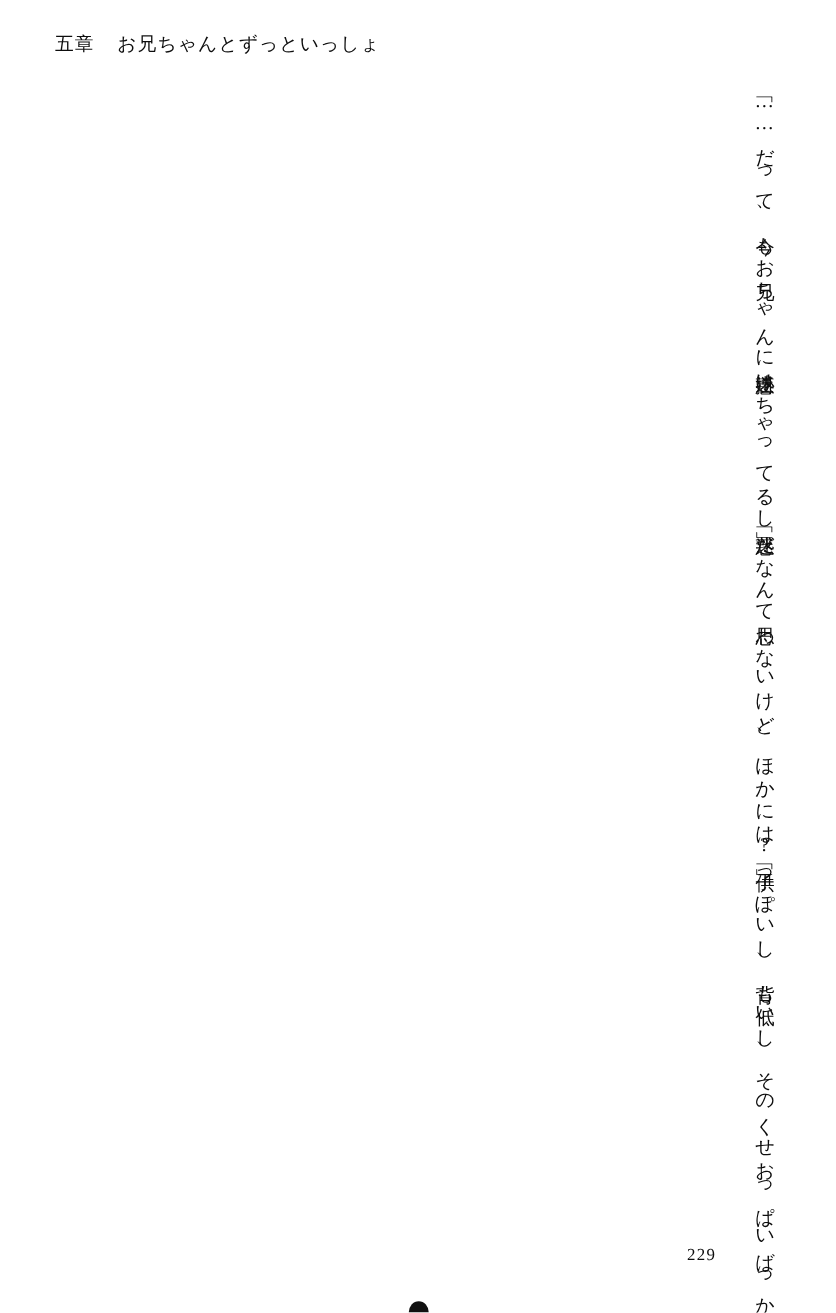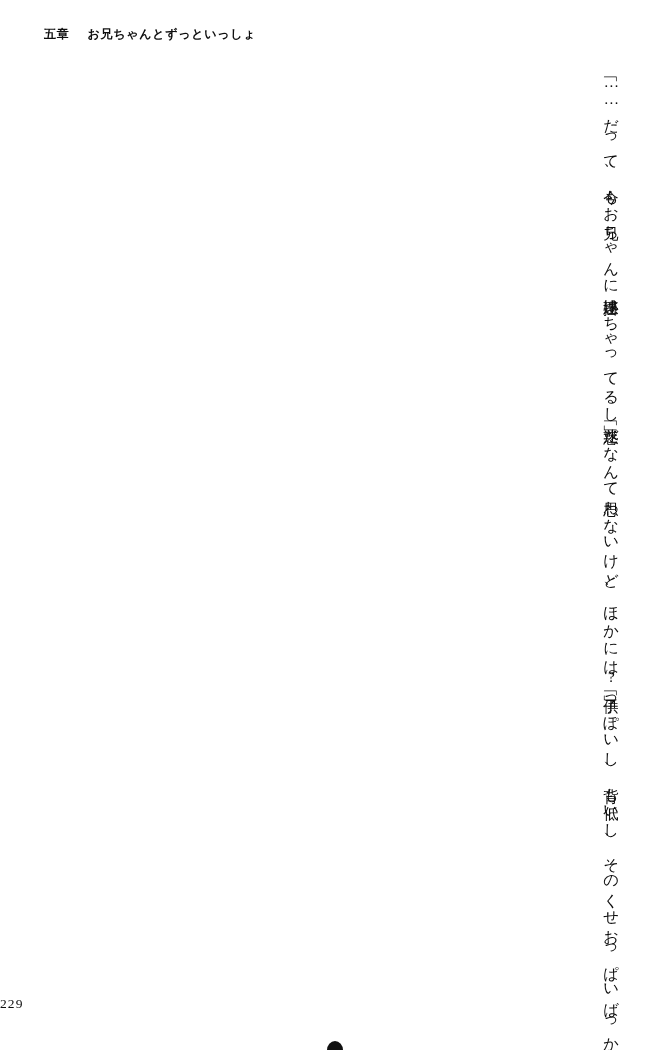--- a/index.html
+++ b/index.html
@@ -19,24 +19,24 @@
     position: absolute;
     inset: 0;
     width: 669px;
     height: 1050px;
   }
   
   .chapter-header {
     position: absolute;
     top: 26px;
     left: 44px;
-    font-size: 12px;
+    font-size: 15px;
     letter-spacing: 0.06em;
     white-space: nowrap;
-    font-weight: 700;
+    font-weight: 400;
   }
   .chapter-header .chap-num {
     margin-right: 18px;
   }
   
   .body-text {
     position: absolute;
     top: 72px;
     right: 42px;
     height: 890px;
@@ -60,21 +60,21 @@
     height: 890px;
     white-space: nowrap;
     font-size: 15.3px;
     letter-spacing: 0.035em;
   }
   .page-number {
     position: absolute;
     bottom: 38px;
     left: 0;
     width: 573px;
-    text-align: left;
+    text-align: right;
     font-size: 13.5px;
     font-family: "Liberation Serif", "DejaVu Serif", serif;
     letter-spacing: 0.08em;
   }
   .spine-mark {
     position: absolute;
     bottom: 0px;
     left: 50%;
     transform: translateX(-50%);
     width: 16px;

